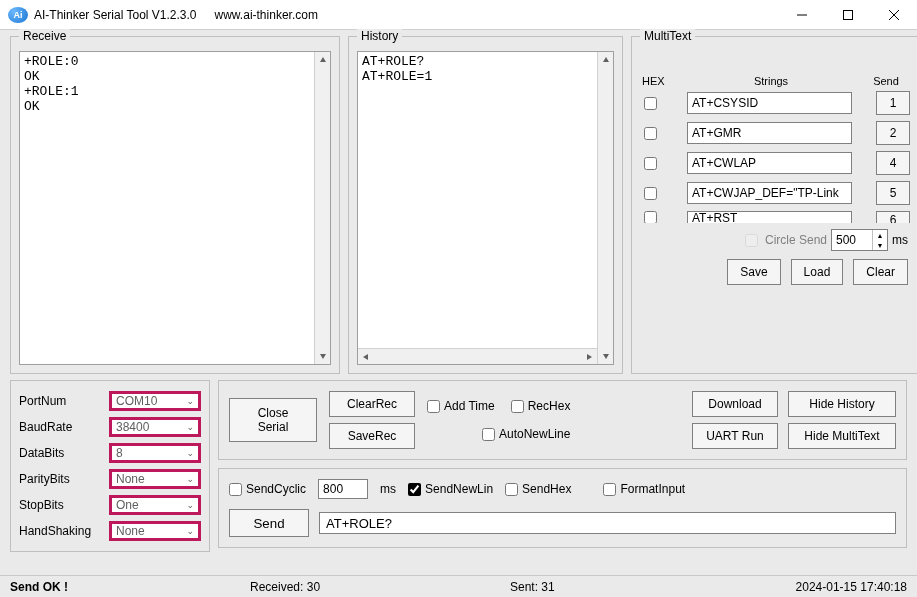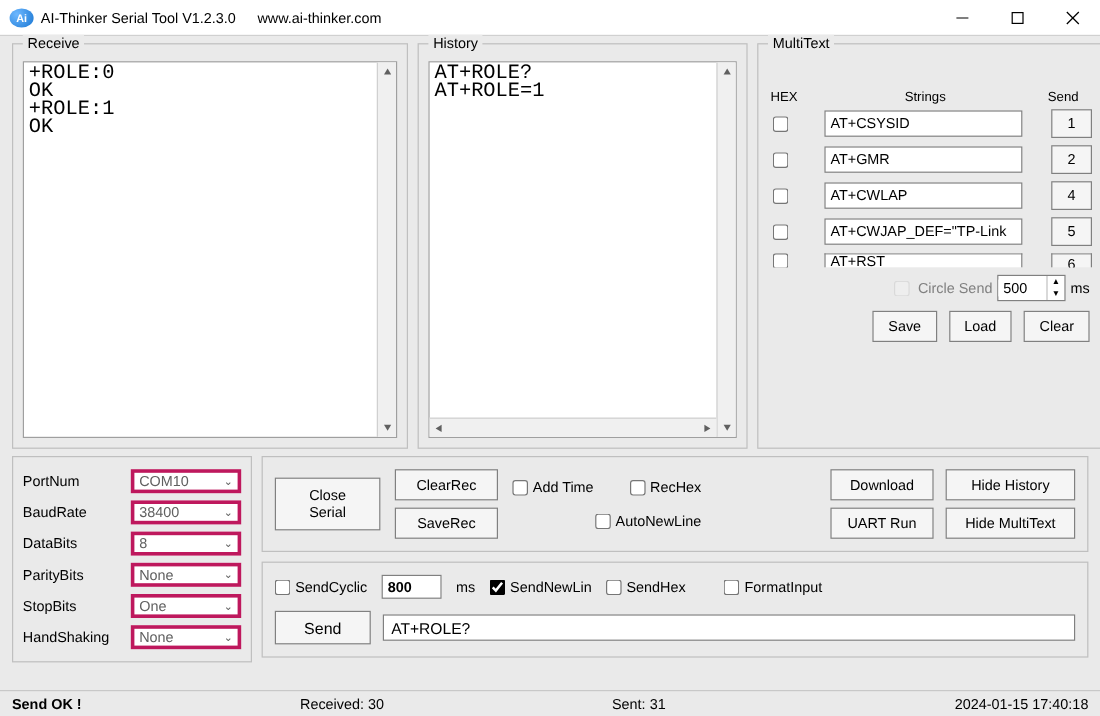--- a/index.html
+++ b/index.html
@@ -77,21 +77,21 @@
     height: 100%;
     border: 1px solid #9f9f9f;
     background: #fff;
   }
   .ta {
     width: calc(100% - 16px);
     height: calc(100% - 0px);
     border: none;
     resize: none;
     font-family: "Fixedsys","Courier New",monospace;
-    font-size: 17px;
+    font-size: 13px;
     line-height: 15px;
     padding: 2px 4px;
     white-space: pre;
     overflow: hidden;
   }
   .vscroll {
     position: absolute; right:0; top:0; width:16px; height:100%;
     background:#f0f0f0; border-left:1px solid #d0d0d0;
     display:flex; flex-direction:column;
   }
@@ -158,21 +158,21 @@
   }
   .act-top .col-buttons { display:flex; flex-direction:column; gap:6px; }
   .chk { display:flex; align-items:center; gap:4px; font-size:12px;}
   .chk input{ width:13px; height:13px; margin:0;}
   .act-top .rightcol{ margin-left:auto; display:flex; flex-direction:column; gap:6px; align-items:flex-end;}
   .act-top .rightcol .brow{display:flex; gap:10px;}
   .act-bottom {
     border:1px solid #bfbfbf; padding:10px; display:flex; flex-direction:column; gap:10px;
   }
   .ab-row1 { display:flex; align-items:center; gap:12px;}
-  .ab-row1 .msinput{ width:50px; height:20px; border:1px solid #808080; padding:0 4px; font-size:12px;font-weight:bold;}
+  .ab-row1 .msinput{ width:50px; height:20px; border:1px solid #808080; padding:0 4px; font-size:12px;}
   .ab-row2 { display:flex; align-items:center; gap:10px;}
   .ab-row2 .sendbtn{ width:80px; height:28px; border:1px solid #808080; background:#f5f5f5;}
   .ab-row2 .cmdinput{
     flex:1; height:22px; border:1px solid #808080; padding:2px 6px; font-size:13px;
     font-family:"Segoe UI",sans-serif;
   }
   
   .statusbar {
     height:22px; background:#eaeaea; border-top:1px solid #c8c8c8;
     display:flex; align-items:center; padding:0 10px; font-size:12px; font-weight:bold;
@@ -376,21 +376,21 @@
     </div>
 
     <div class="actions-group">
       <div class="act-top">
         <button class="btn big">Close Serial</button>
         <div class="col-buttons">
           <button class="btn med">ClearRec</button>
           <button class="btn med">SaveRec</button>
         </div>
         <div style="display:flex;flex-direction:column;gap:14px;">
-          <div style="display:flex;gap:30px;justify-content:flex-end;">
+          <div style="display:flex;gap:16px;justify-content:flex-end;">
             <label class="chk">
                 <input type="checkbox" style="">
                 <span>Add Time</span>
               </label>
             <label class="chk">
                 <input type="checkbox" style="">
                 <span>RecHex</span>
               </label>
           </div>
           <div style="display:flex;justify-content:flex-end;">

